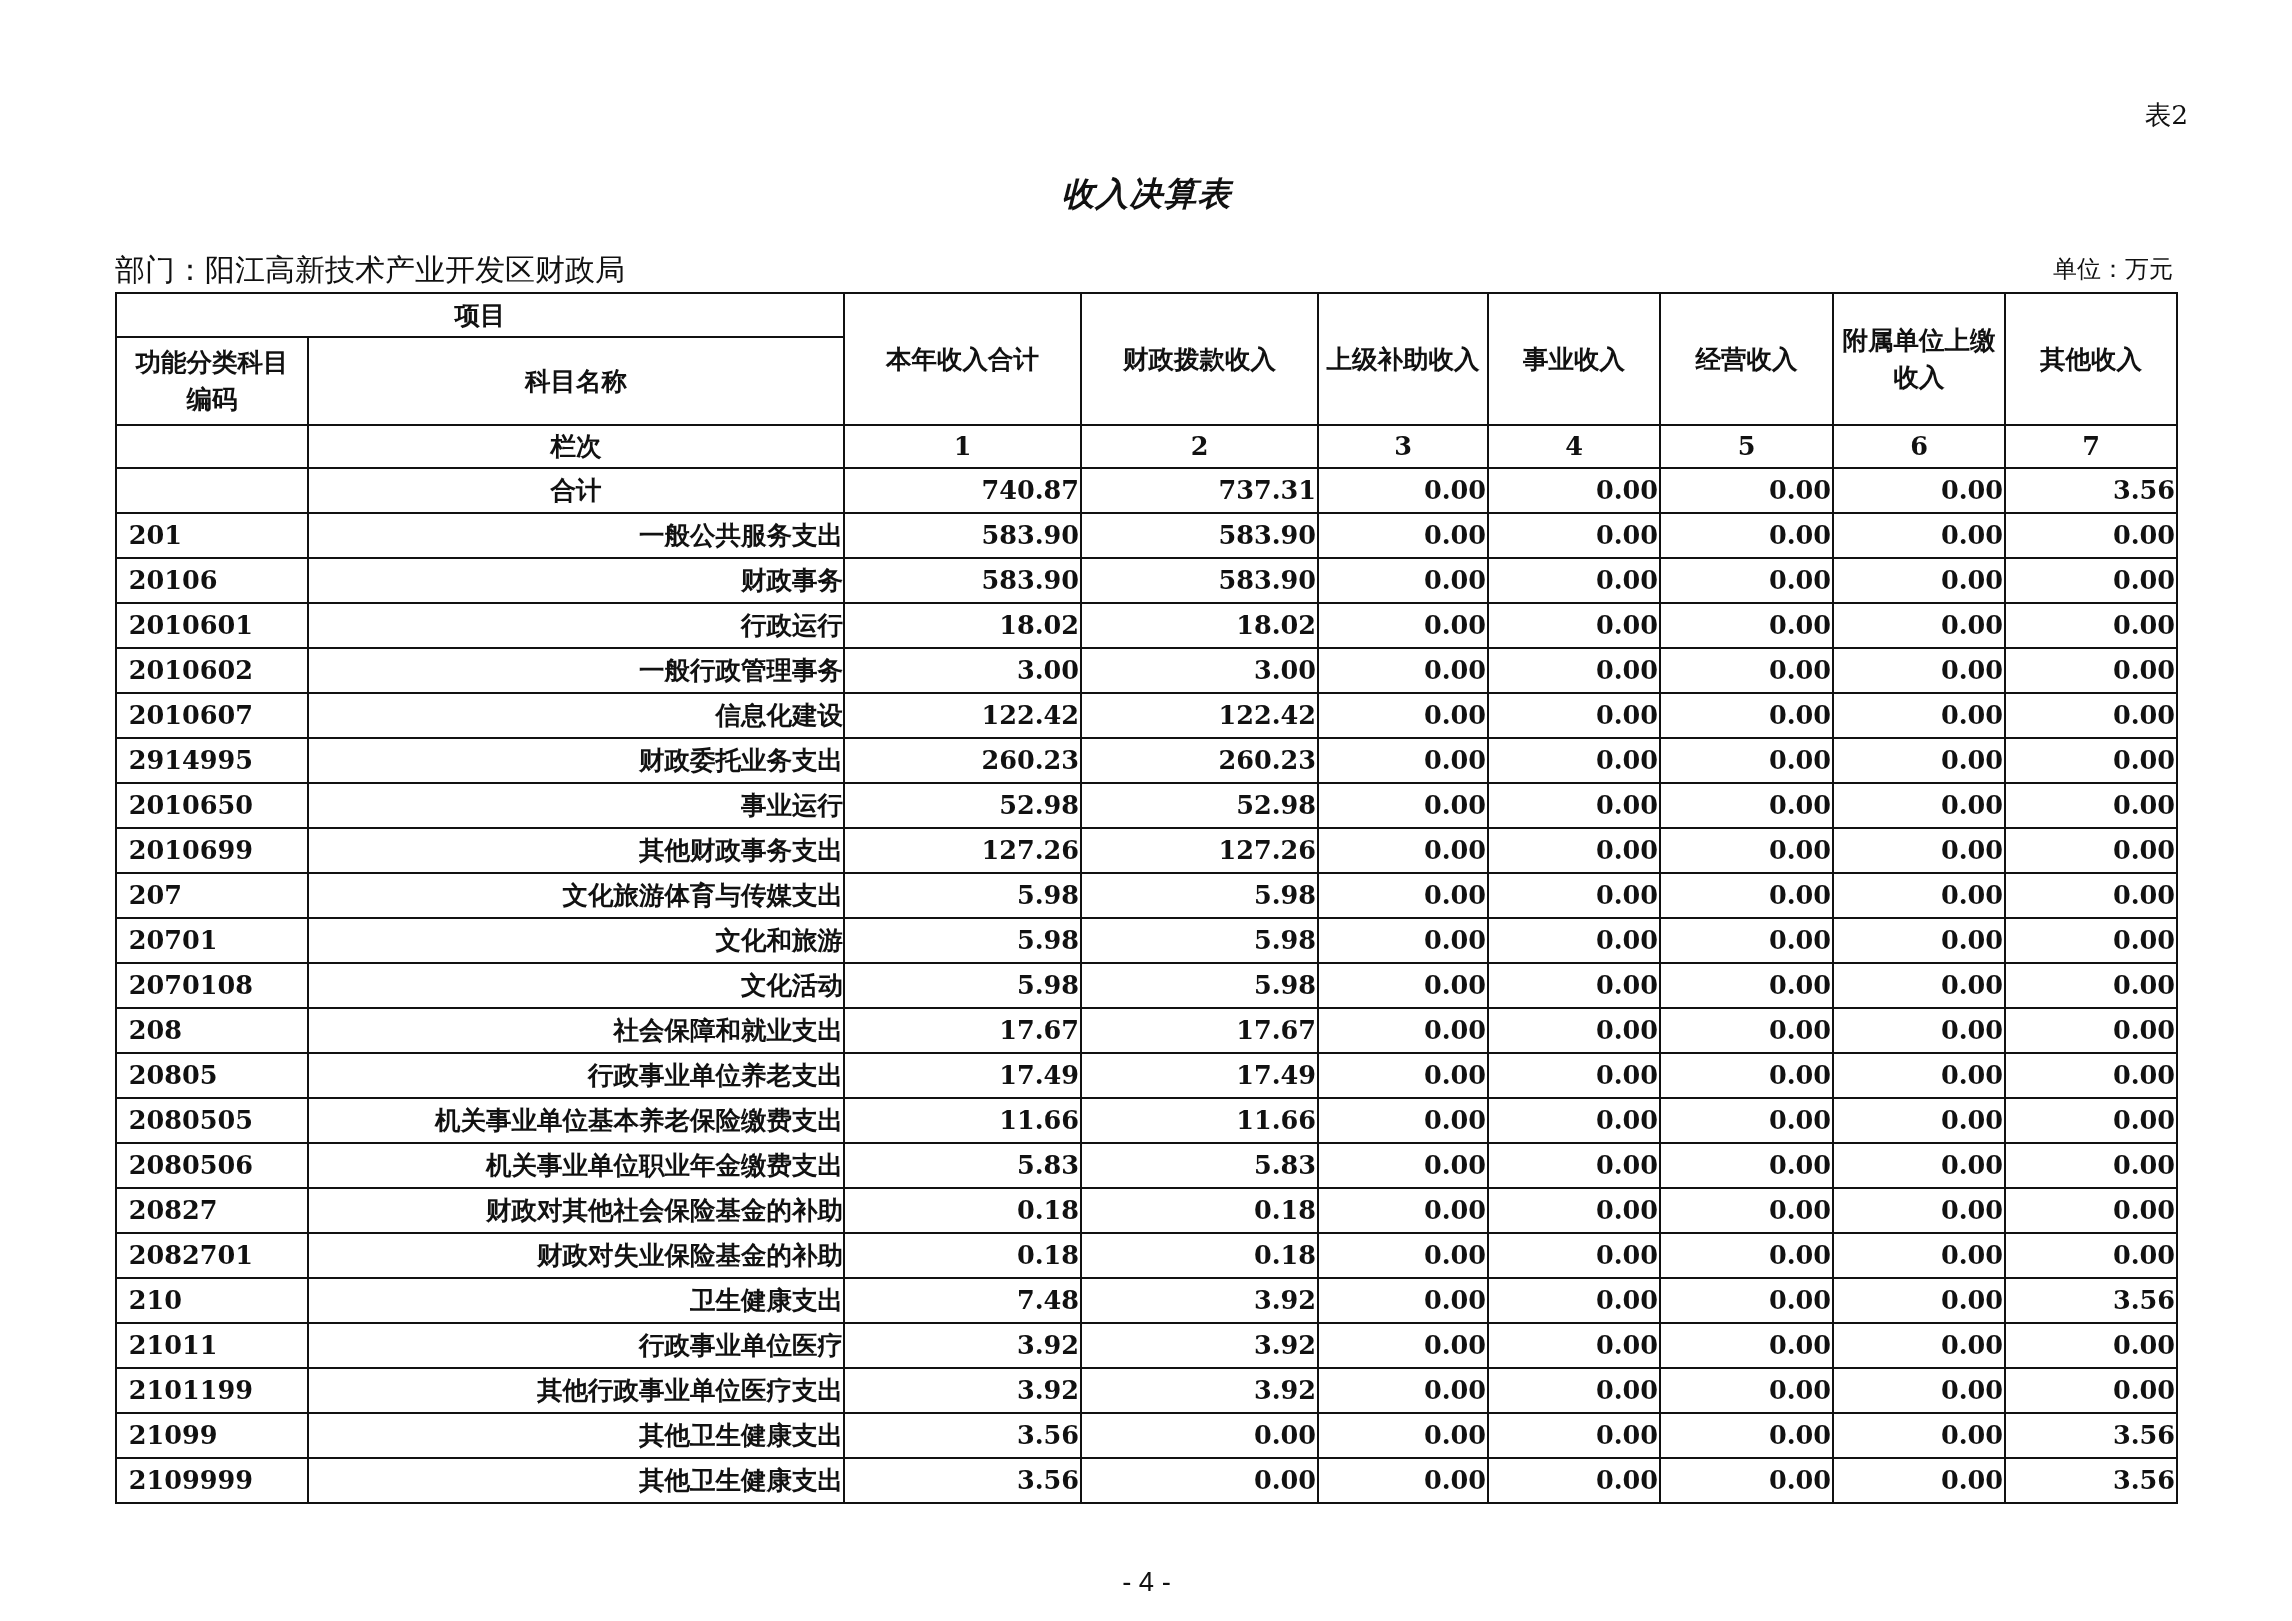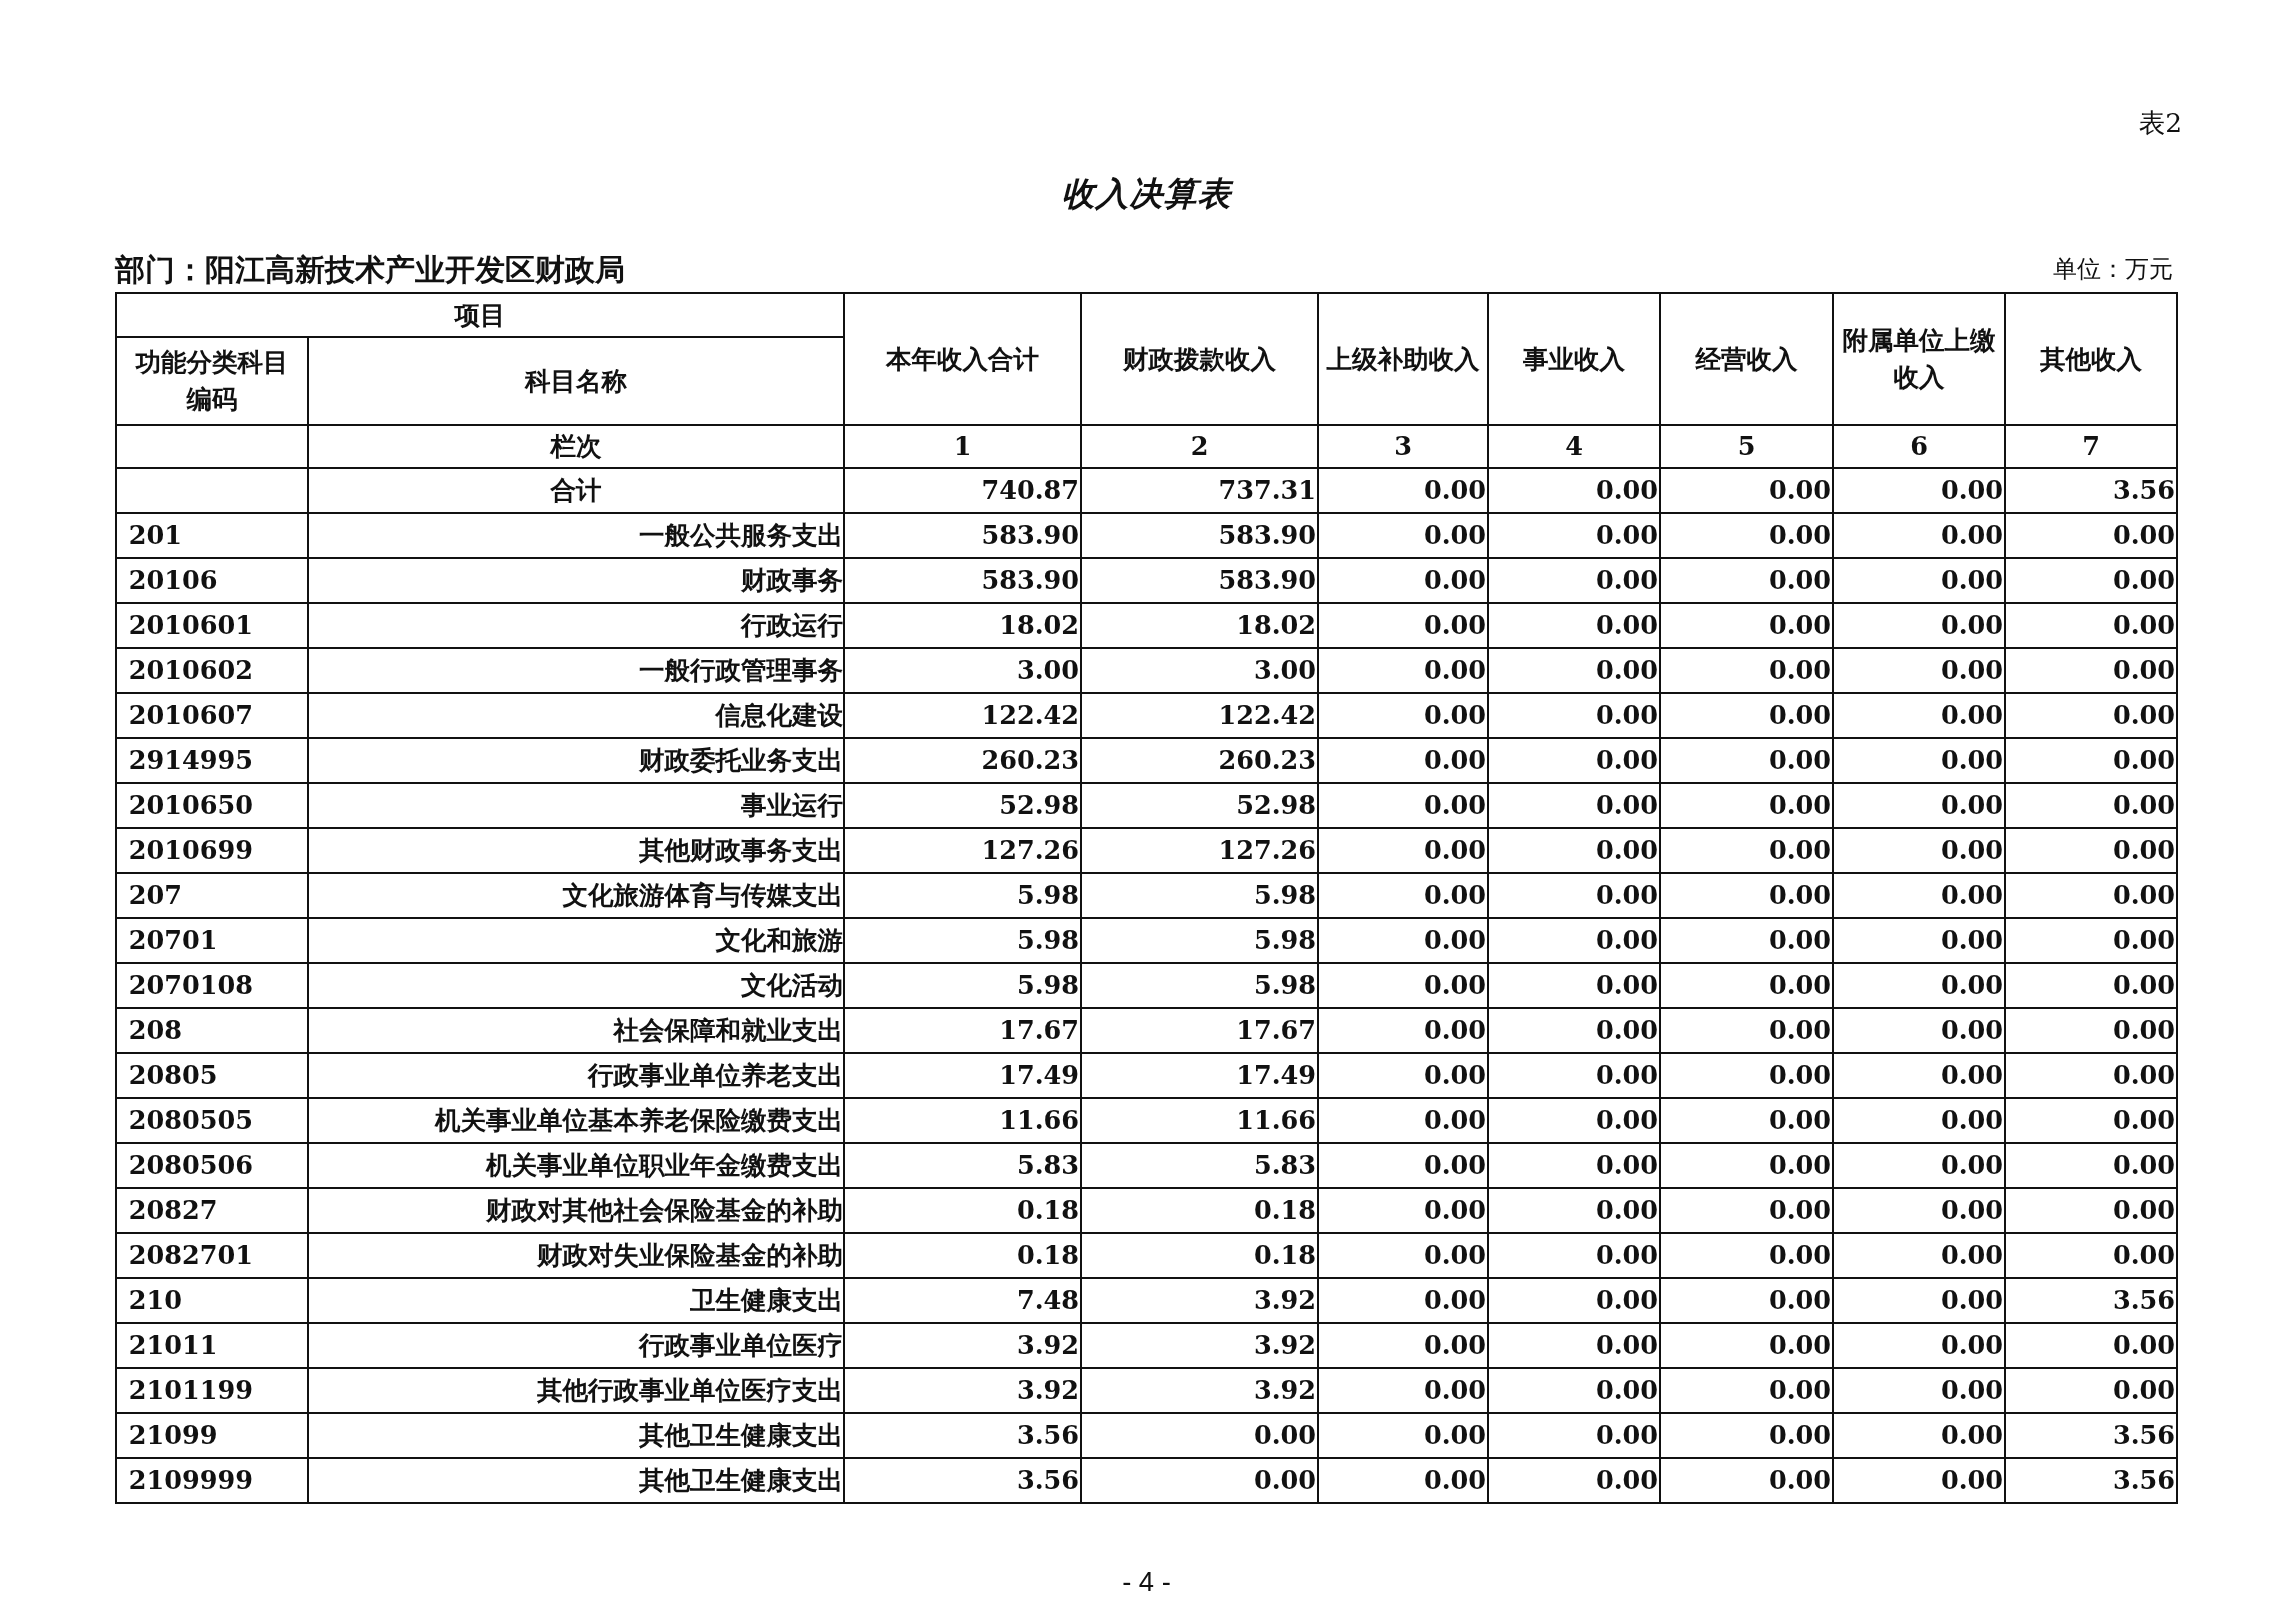--- a/index.html
+++ b/index.html
@@ -10,46 +10,44 @@
   body {
     width: 2293px;
     height: 1621px;
     position: relative;
     overflow: hidden;
     font-family: "DejaVu Serif", "Liberation Serif", serif;
     color: #111111;
   }
   .table-no {
     position: absolute;
-    right: 111px;
+    right: 105px;
     top: 98px;
     font-size: 26.5px;
     line-height: 33px;
-    margin-top: 8px;
   }
   .title {
     position: absolute;
     left: 0;
     width: 2293px;
     top: 172px;
     text-align: center;
     font-size: 33px;
     line-height: 43px;
     font-weight: bold;
     font-family: "DejaVu Sans", "Liberation Sans", sans-serif;
     letter-spacing: 1px;
     font-style: italic;
   }
   .dept {
     position: absolute;
     left: 115px;
     top: 251px;
     font-size: 30px;
     line-height: 37px;
-    font-weight: bold;
   }
   .unit {
     position: absolute;
     right: 120px;
     top: 251px;
     font-size: 24px;
     line-height: 37px;
   }
   table.grid {
     position: absolute;

